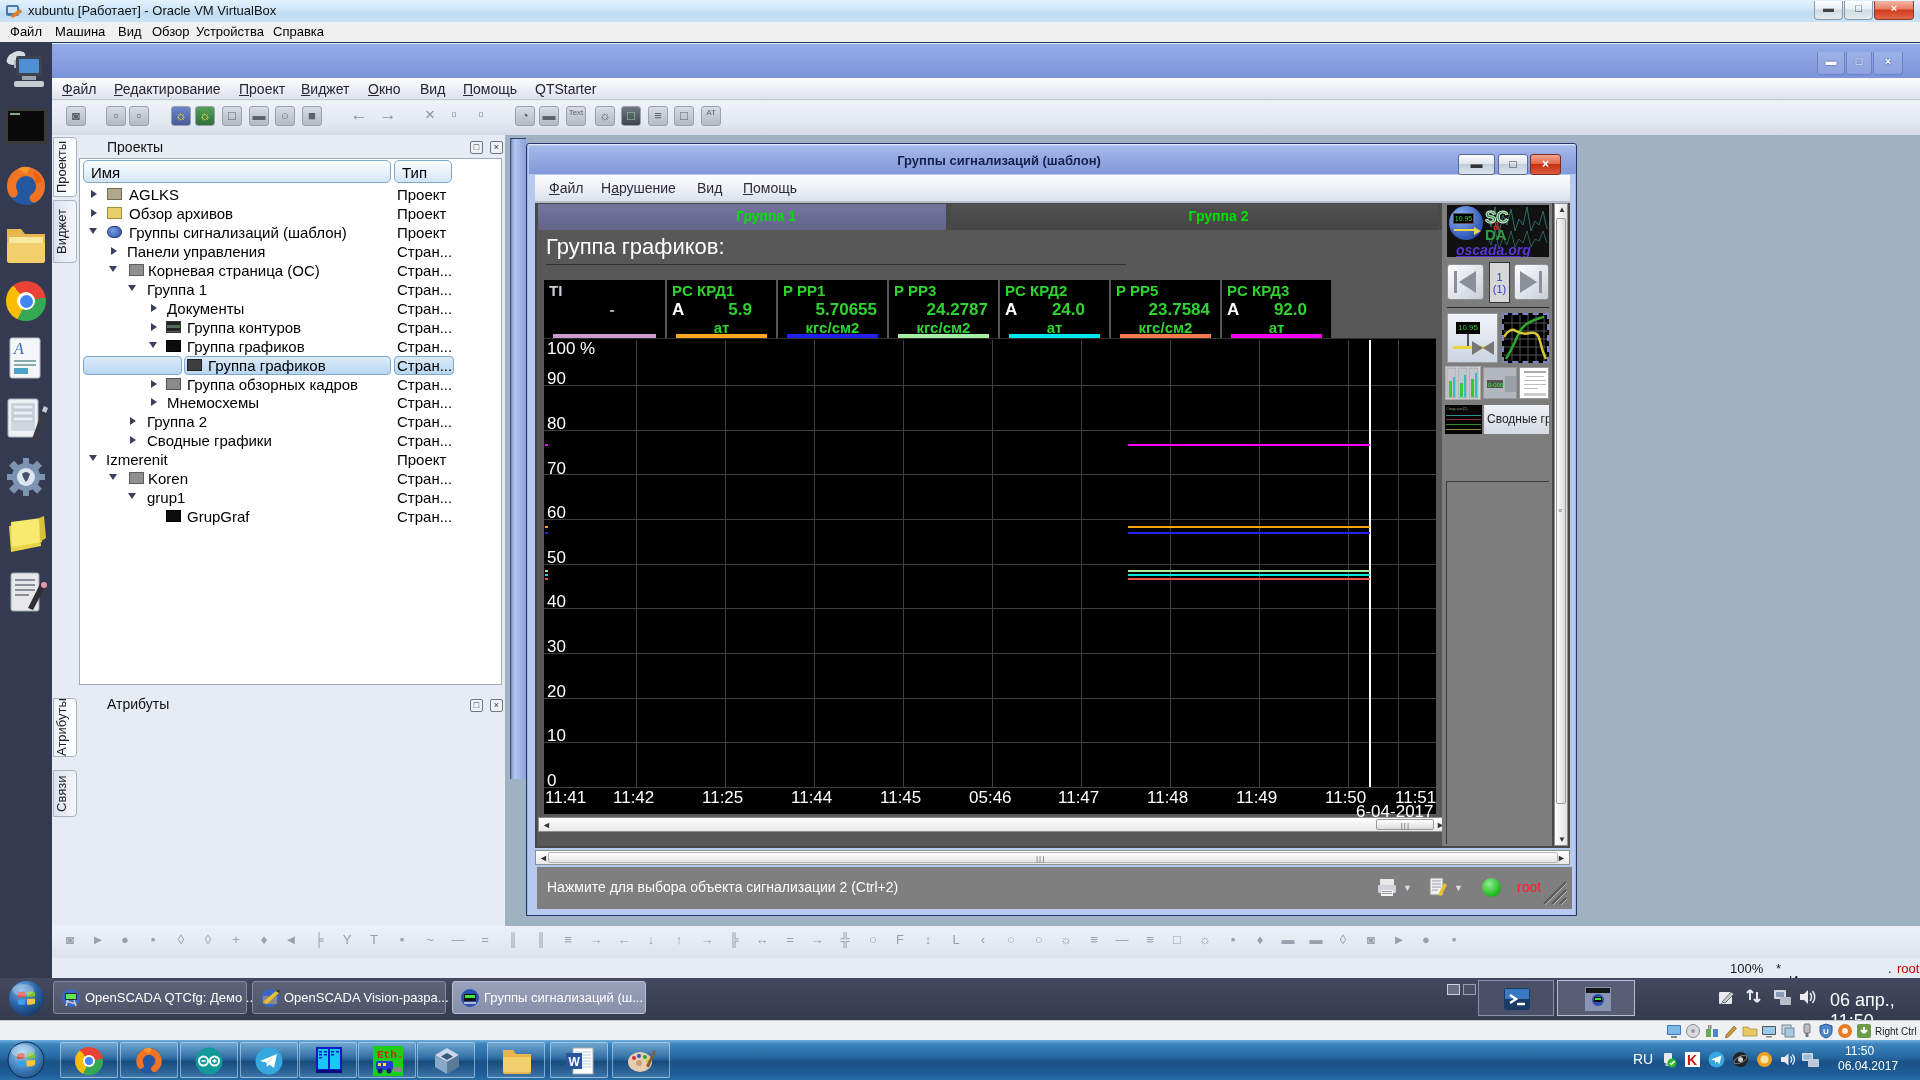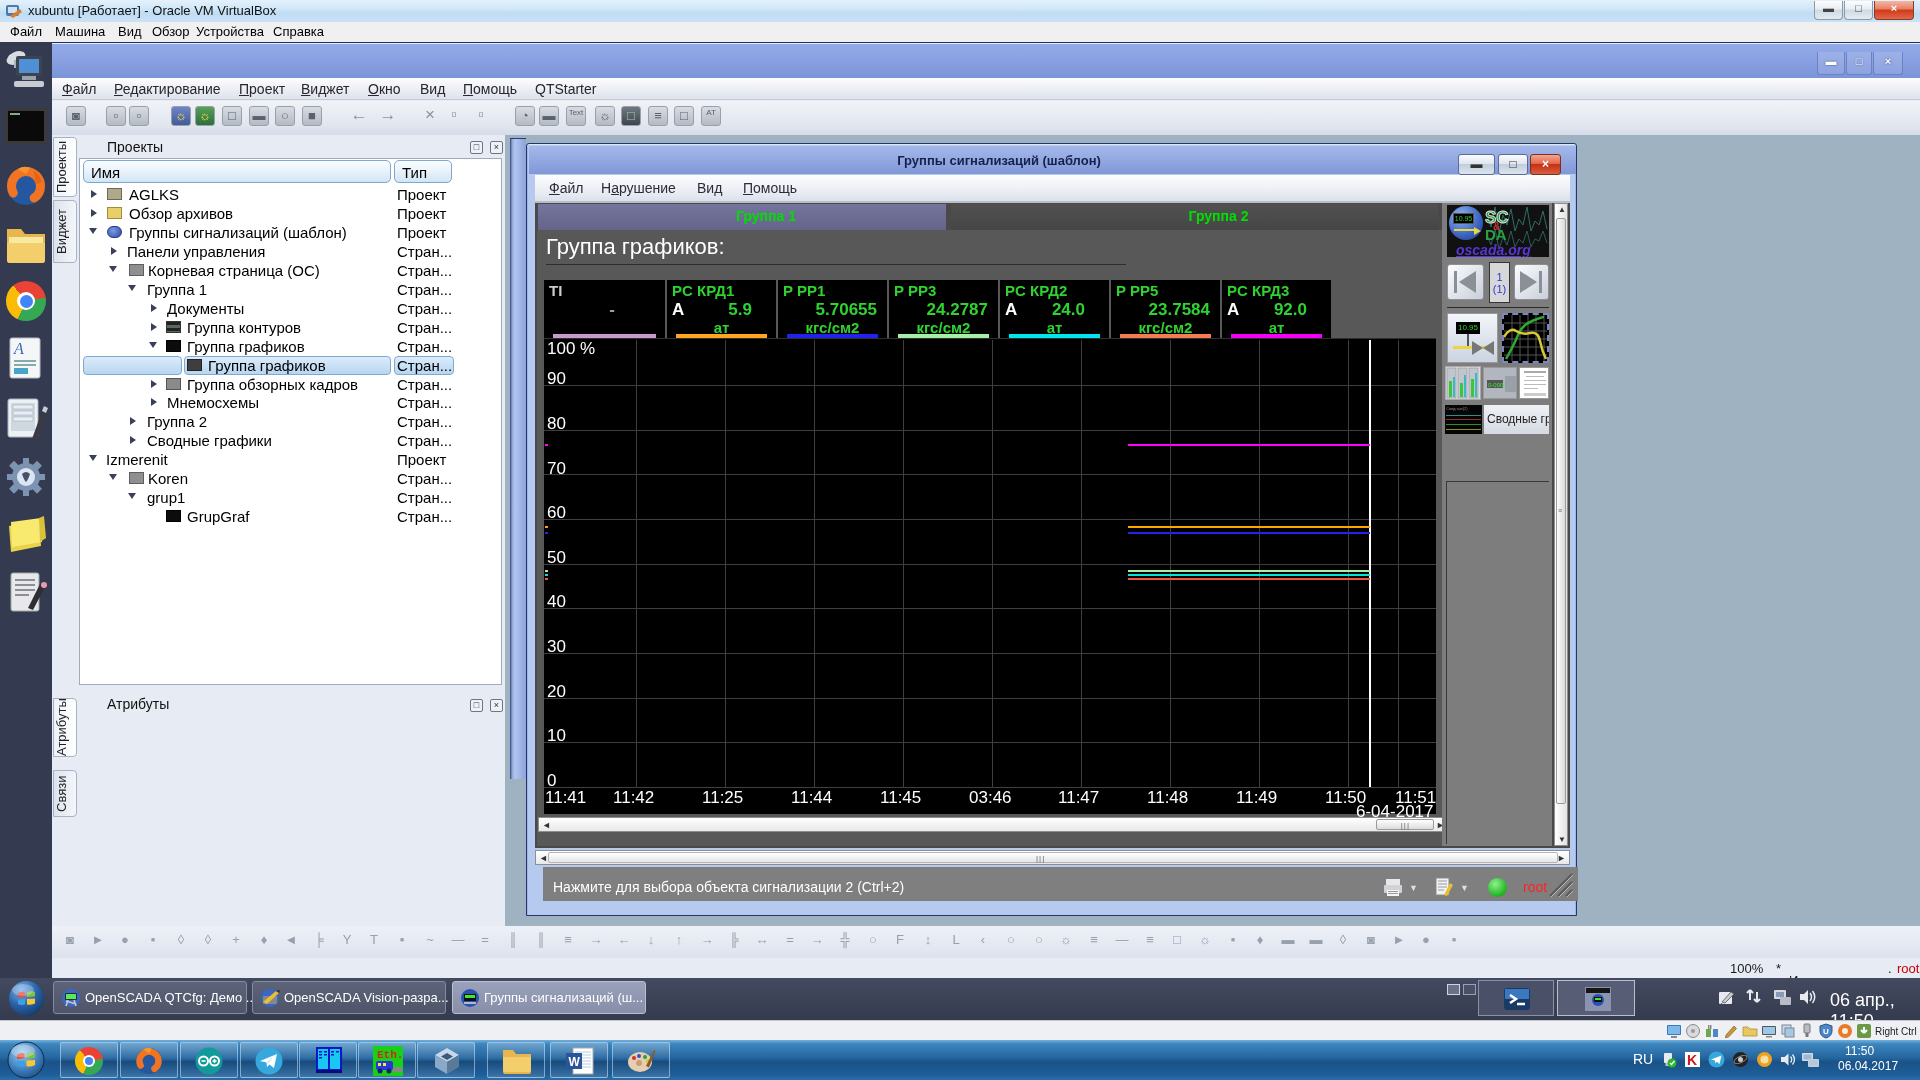--- a/index.html
+++ b/index.html
@@ -101,21 +101,21 @@
 .gh { position:absolute; left:0; width:892px; height:1px; background:#3f3f3f; }
 .ylab { position:absolute; left:3px; font-size:17px; color:#fff; }
 .xlab { position:absolute; top:449px; font-size:17px; color:#fff; }
 .ser { position:absolute; height:2px; }
 
 
 .sbtrack { position:absolute; background:linear-gradient(180deg,#ffffff,#e8e8e8); border:1px solid #8e8e8e; }
 .sbarr { position:absolute; font-size:9px; color:#333; }
 
 
-#cw-status { position:absolute; left:16px; top:723px; width:1035px; height:34px; background:#7f7f7f; color:#fff; font-size:14px; }
+#cw-status { position:absolute; left:10px; top:723px; width:1035px; height:42px; background:#7f7f7f; color:#fff; font-size:14px; }
 
 
 #sidebar { position:absolute; left:907px; top:0; width:110px; height:643px; background:#7d7d7d; }
 .stile { position:absolute; }
 .navbtn { position:absolute; background:linear-gradient(135deg,#fcfdfe 0%,#e2e6ec 50%,#c9cfd8 100%); border:1px solid #8a8f98; border-radius:3px; }
 
 
 
 #xtask { left:0; top:978px; width:1920px; height:42px; background:linear-gradient(180deg,#434a5f 0%,#353b4e 100%); }
 .xtbtn { position:absolute; top:3px; height:33px; border:1px solid #858ca2; border-radius:3px; background:linear-gradient(180deg,#5d6479 0%,#4e5569 100%); color:#fff; font-size:13px; }
@@ -639,21 +639,21 @@
             <div class="ylab" style="top:253px">40</div>
             <div class="ylab" style="top:298px">30</div>
             <div class="ylab" style="top:343px">20</div>
             <div class="ylab" style="top:387px">10</div>
             <div class="ylab" style="top:432px">0</div>
           <div class="xlab" style="left:1px">11:41</div>
             <div class="xlab" style="left:69px">11:42</div>
             <div class="xlab" style="left:158px">11:25</div>
             <div class="xlab" style="left:247px">11:44</div>
             <div class="xlab" style="left:336px">11:45</div>
-            <div class="xlab" style="left:425px">03:46</div>
+            <div class="xlab" style="left:425px">05:46</div>
             <div class="xlab" style="left:514px">11:47</div>
             <div class="xlab" style="left:603px">11:48</div>
             <div class="xlab" style="left:692px">11:49</div>
             <div class="xlab" style="left:781px">11:50</div>
             <div class="xlab" style="left:851px">11:51</div>
           <div class="xlab" style="left:812px;top:463px">6-04-2017</div>
 
           <div class="ser" style="left:584px;top:105px;width:242px;background:#ff00ff"></div>
           <div class="ser" style="left:584px;top:187px;width:242px;background:#ffa500"></div>
           <div class="ser" style="left:584px;top:193px;width:242px;background:#2323f0"></div>

